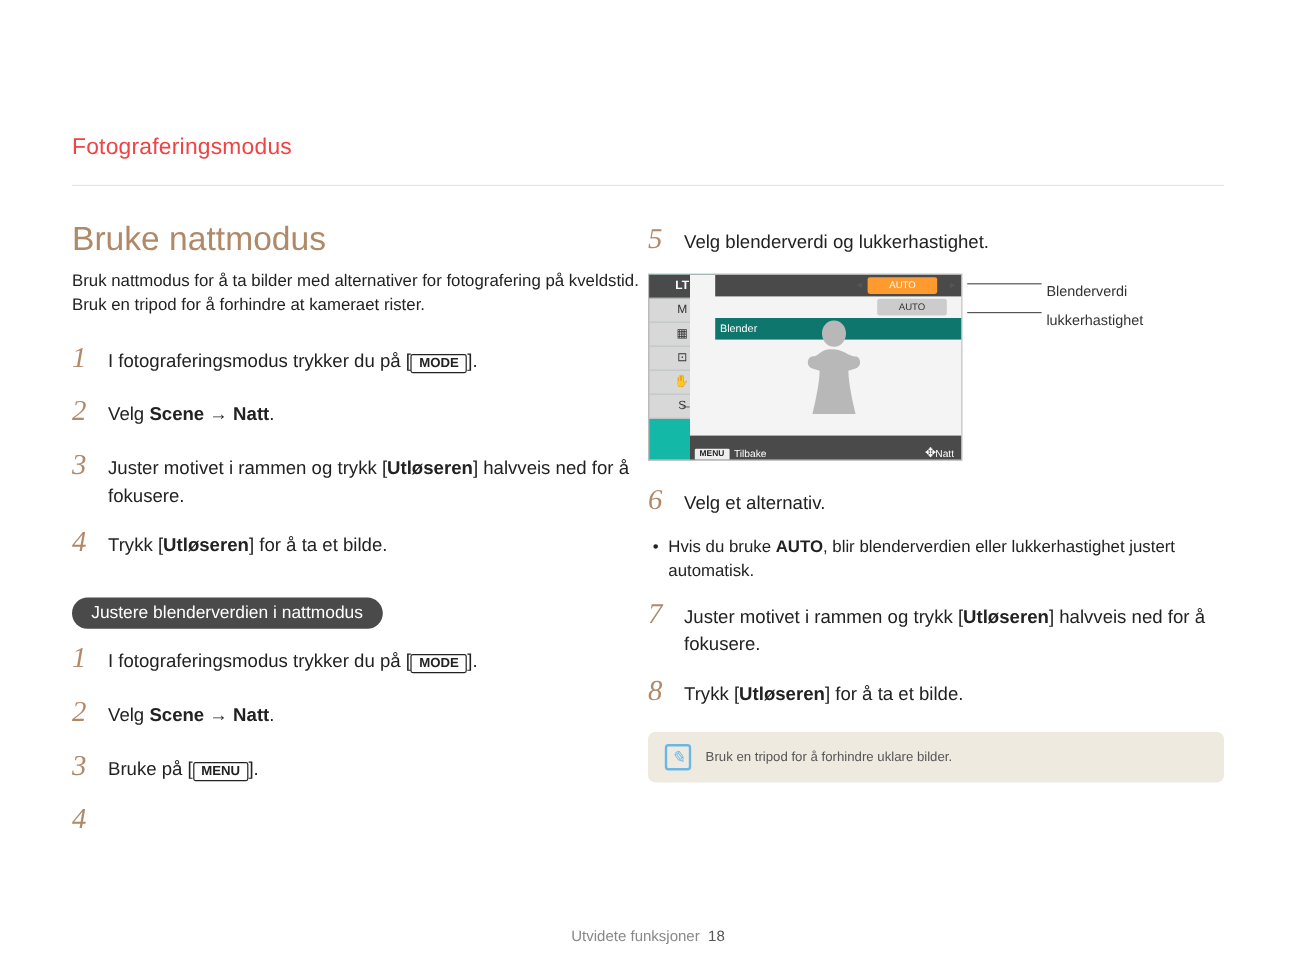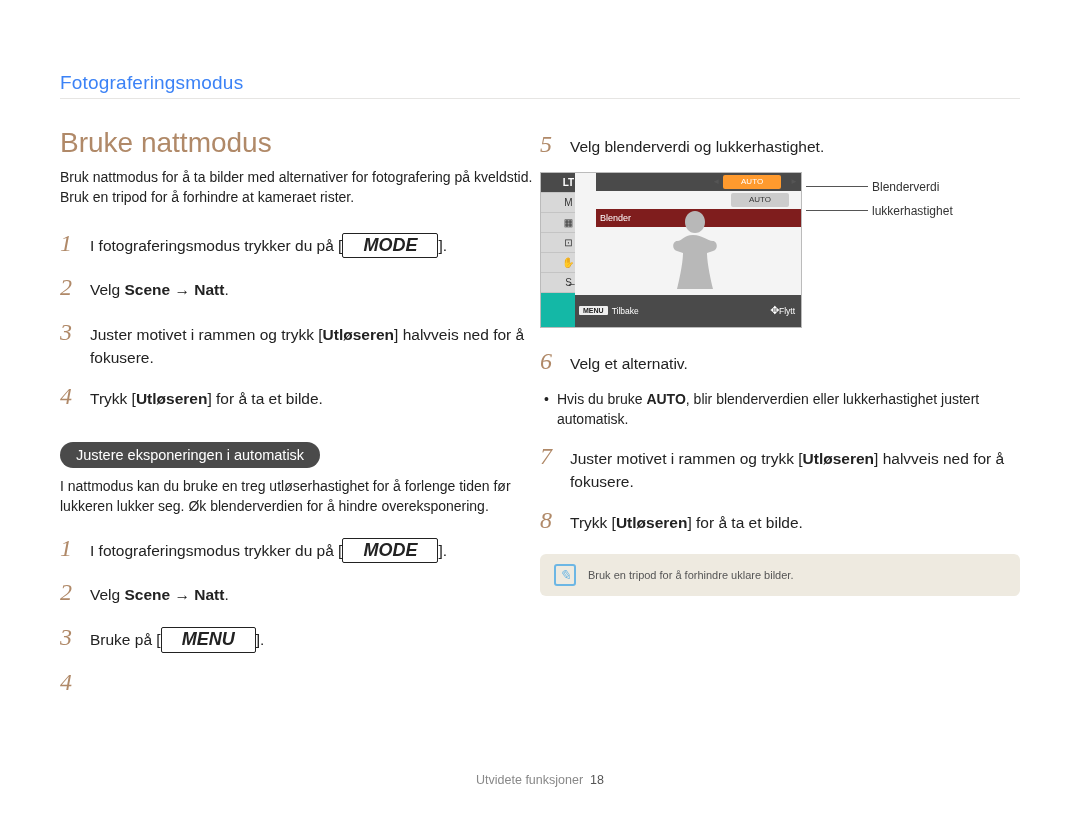--- a/index.html
+++ b/index.html
@@ -9,26 +9,27 @@
     width: 1080px;
     height: 815px;
     position: relative;
     color: #222;
   }
   .page {
     padding: 72px 60px 0 60px;
   }
   .header {
     font-size: 19px;
-    color: #3b82f6;
+    color: #ef4444;
     font-weight: 300;
     letter-spacing: 0.2px;
     margin-bottom: 6px;
     border-bottom: 1px solid #e6e5e3;
-    padding-bottom: 4px;
+    padding-bottom: 20px;
+    margin-top: 40px;
   }
   .columns {
     display: flex;
     margin-top: 28px;
   }
   .col { flex: 1; min-width: 0; }
   h1.section-title {
     color: #b08968;
     font-weight: 400;
     font-size: 28px;
@@ -54,27 +55,26 @@
     font-family: Georgia, "Times New Roman", serif;
     font-size: 24px;
     color: #b08968;
     min-width: 20px;
   }
   .steptext { flex: 1; font-size: 15.5px; }
   .steptext .b { font-weight: bold; }
   .btnbox {
     display: inline-block;
     border: 1.5px solid #222;
-    padding: 0 20px;
+    padding: 0 6px;
     font-weight: bold;
-    font-size: 18px;
+    font-size: 11px;
     border-radius: 2px;
     line-height: 1.3;
     vertical-align: baseline;
-    font-style: italic;
   }
   .pill {
     display: inline-block;
     background: #4a4a4a;
     color: #fff;
     border-radius: 14px;
     padding: 5px 16px;
     font-size: 14.5px;
     margin: 18px 0 8px 0;
   }
@@ -155,24 +155,24 @@
     left: 60px;
     top: 30px;
     width: 120px;
     height: 100px;
   }
   .lcd .bottombar {
     position: absolute;
     bottom: 0;
     left: 0;
     right: 0;
-    height: 32px;
+    height: 20px;
     background: #4a4a4a;
     display: flex;
-    align-items: center;
+    align-items: flex-end;
     font-size: 8.5px;
     color: #fff;
   }
   .lcd .bottombar .m {
     background: #eee;
     color: #222;
     padding: 1px 4px;
     margin: 0 4px;
     font-size: 7px;
     font-weight: bold;
@@ -184,21 +184,21 @@
     align-items: center; justify-content: center;
     font-size: 11px;
     margin: 0 4px 0 auto;
     padding-left: 40px;
   }
   .callout {
     position: absolute;
     font-size: 12px;
     color: #333;
     display: flex;
-    align-items: center;
+    align-items: flex-start;
   }
   .callout .line {
     width: 62px;
     height: 1px;
     background: #555;
     margin-right: 4px;
   }
   .callout.c1 { top: 8px; left: 266px; }
   .callout.c2 { top: 32px; left: 266px; }
 
@@ -267,22 +267,21 @@
           </span>
         </li>
         <li>
           <span class="stepnum">4</span>
           <span class="steptext">
             <span>Trykk [</span><span class="b">Utløseren</span><span>] for å ta et bilde.</span>
           </span>
         </li>
       </ol>
 
-      <div class="pill">Justere eksponeringen i automatisk</div>
-      <p class="subtext">I nattmodus kan du bruke en treg utløserhastighet for å forlenge tiden før lukkeren lukker seg. Øk blenderverdien for å hindre overeksponering.</p>
+      <div class="pill">Justere blenderverdien i nattmodus</div>
 
       <ol class="steps">
         <li>
           <span class="stepnum">1</span>
           <span class="steptext">
             <span>I fotograferingsmodus trykker du på [</span><span class="btnbox">MODE</span><span>].</span>
           </span>
         </li>
         <li>
           <span class="stepnum">2</span>
@@ -326,31 +325,31 @@
               <span class="arrow">◄</span>
               <span class="valbox active">AUTO</span>
               <span class="arrow">►</span>
             </div>
             <div class="row">
               <span class="label"></span>
               <span class="arrow"></span>
               <span class="valbox">AUTO</span>
               <span class="arrow"></span>
             </div>
-            <div class="row" style="background:#7f1d1d;color:#fff;">
+            <div class="row" style="background:#0f766e;color:#fff;">
               <span class="label">Blender</span>
             </div>
             <svg class="silhouette" viewBox="0 0 100 100">
               <path fill="#b8b8b8" d="M50 8c6 0 10 5 10 11s-4 11-10 11-10-5-10-11 4-11 10-11zm-2 24c10 0 14 6 20 6 4 0 6 8 0 10l-6 2c0 10 4 28 6 36H32c2-8 6-26 6-36l-6-2c-6-2-4-10 0-10 6 0 6-6 16-6z"></path>
             </svg>
             <div class="bottombar">
               <span class="m">MENU</span>
               <span>Tilbake</span>
               <span class="cross">✥</span>
-              <span>Flytt</span>
+              <span>Natt</span>
               <span style="width:6px;"></span>
             </div>
           </div>
         </div>
         <div class="callout c1">
             <span class="line"></span>
             <span>Blenderverdi</span>
           </div>
         <div class="callout c2">
             <span class="line"></span>

